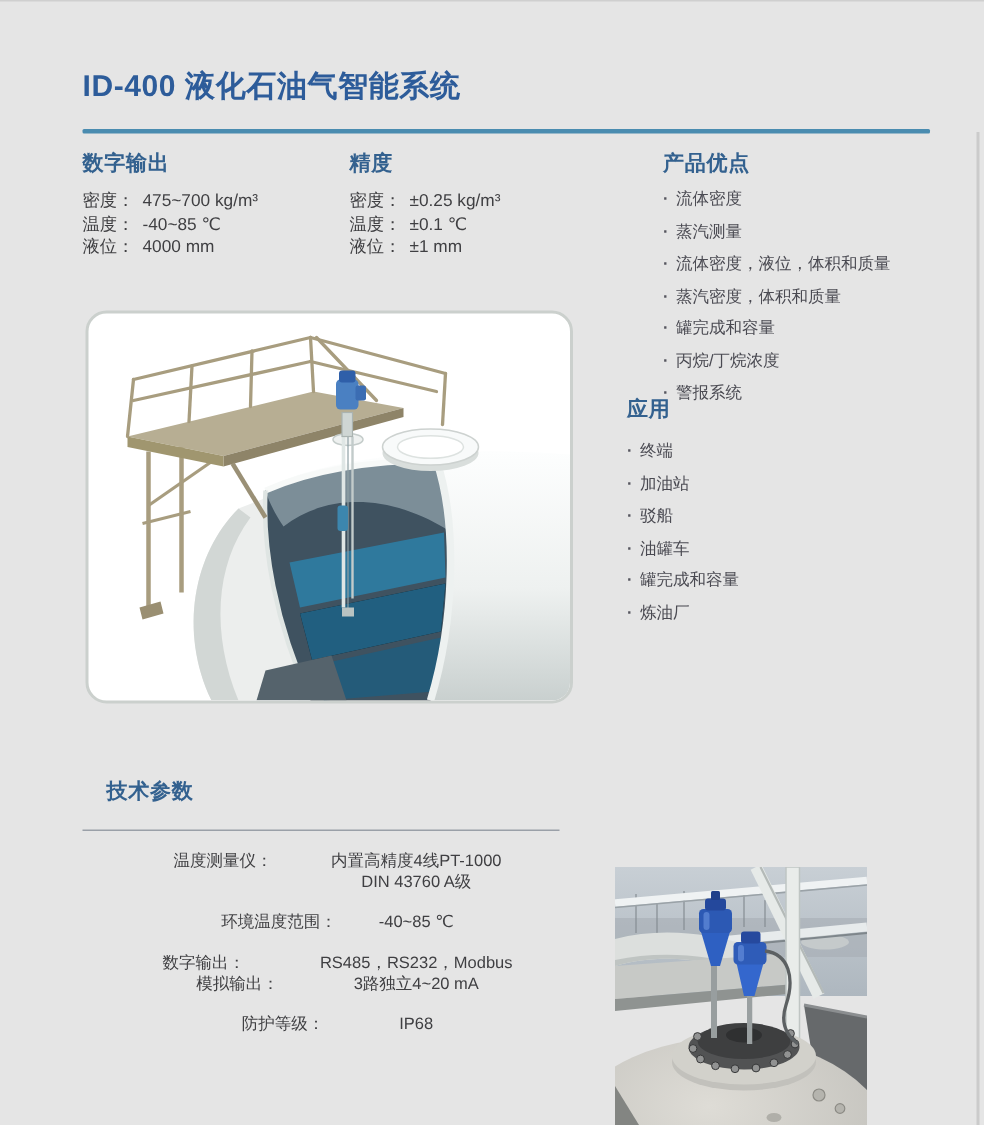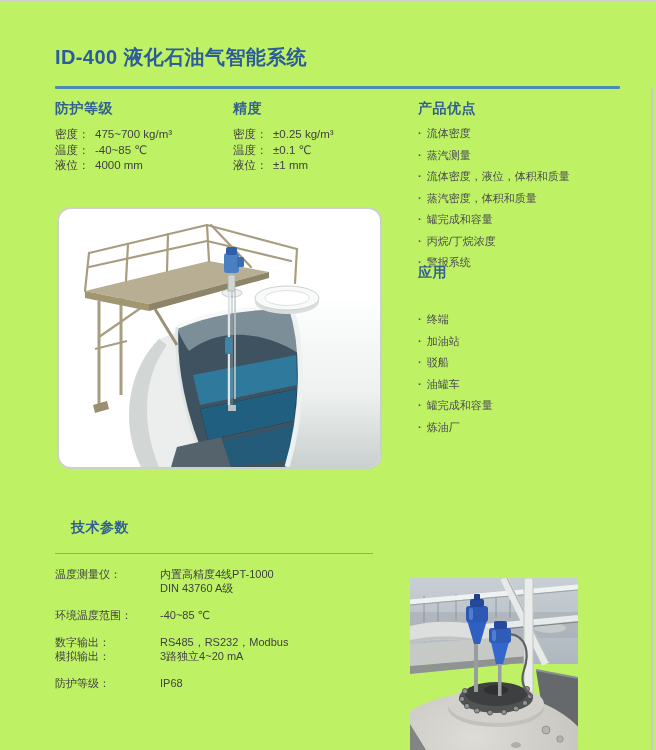--- a/index.html
+++ b/index.html
@@ -1,71 +1,71 @@
 <!DOCTYPE html>
 <html><head>
 <meta charset="utf-8">
 <style>
   html,body { margin:0; padding:0; background:#ffffff; }
   .page {
-    position:relative; width:656px; height:750px; background:#bef264;
+    position:relative; width:656px; height:750px; background:#e5e5e5;
     font-family:"Liberation Sans","DejaVu Sans",sans-serif; overflow:hidden;
   }
   .top-edge { position:absolute; top:0; left:0; width:656px; height:1px; background:#cfcfcf; }
   .right-edge { position:absolute; top:88px; left:651px; width:2px; height:662px; background:#cbcbcb; }
 
   .title {
     position:absolute; left:55px; top:44px; margin:0;
     font-size:20px; font-weight:bold; color:#2d5c9a; letter-spacing:0.4px;
   }
   .title-rule { position:absolute; left:55px; top:86px; width:565px; height:3px; background:#4a8cb0; border-radius:1px; }
 
   .sec-head { margin:0 0 9px 0; font-size:14px; font-weight:bold; color:#33618f; letter-spacing:0.5px; }
 
   .col { position:absolute; top:100px; }
   .col-measure  { left:55px;  width:172px; }
   .col-accuracy { left:233px; width:175px; }
-  .col-adv      { left:418px; width:215px; }
+  .col-adv      { left:442px; width:215px; }
   .applications { position:absolute; left:418px; top:264px; width:215px; }
 
   .kv-row { display:flex; font-size:11.5px; color:#3f3f42; line-height:15.5px;align-items:center; }
   .kv-label { flex:none; width:40px; }
   .kv-value { white-space:pre; }
 
   .bullet-item { display:flex; font-size:11px; color:#4a4a52; line-height:13px; margin-bottom:8.5px; }
   .bullet { margin-right:5px; font-weight:bold; color:#55555e; }
 
   .figure-frame {
     position:absolute; left:57px; top:207px; width:321px; height:258px;
     border:2px solid #cbd0cd; border-radius:14px; background:#ffffff;
     overflow:hidden; box-sizing:content-box;
   }
 
   .tech { position:absolute; left:55px; top:503px; width:340px; }
   .tech-rule { width:318px; height:1px; background:#9aa0a8; margin:6px 0 13px 0; }
   .spec-group { margin-bottom:13px; }
-  .spec-row { display:flex; font-size:11px; color:#3f3f42; line-height:14px; }
+  .spec-row { display:flex; font-size:11px; color:#3f3f42; line-height:14px;justify-content:center; }
   .spec-label { flex:none; width:105px; }
   .spec-value { white-space:pre; }
 
   .photo-frame { position:absolute; left:410px; top:578px; width:168px; height:172px; overflow:hidden; }
   figure { margin:0; }
 </style>
 </head>
 <body>
 
 <div class="page">
   <div class="top-edge"></div>
   <div class="right-edge"></div>
 
   <h1 class="title">ID-400 液化石油气智能系统</h1>
   <div class="title-rule"></div>
 
   <section class="col col-measure">
-    <h2 class="sec-head">防护等级</h2>
+    <h2 class="sec-head">数字输出</h2>
     <div>
         <div class="kv-row">
           <span class="kv-label">密度：</span>
           <span class="kv-value">475~700 kg/m³</span>
         </div>
         <div class="kv-row">
           <span class="kv-label">温度：</span>
           <span class="kv-value">-40~85 ℃</span>
         </div>
         <div class="kv-row">
@@ -121,21 +121,21 @@
           <span class="bullet-text">丙烷/丁烷浓度</span>
         </div>
         <div class="bullet-item">
           <span class="bullet">·</span>
           <span class="bullet-text">警报系统</span>
         </div>
       </div>
   </section>
 
   <section class="applications">
-    <h2 class="sec-head" style="margin-bottom:31px;">应用</h2>
+    <h2 class="sec-head" style="margin-bottom:13px;">应用</h2>
     <div class="bullet-list">
         <div class="bullet-item">
           <span class="bullet">·</span>
           <span class="bullet-text">终端</span>
         </div>
         <div class="bullet-item">
           <span class="bullet">·</span>
           <span class="bullet-text">加油站</span>
         </div>
         <div class="bullet-item">

